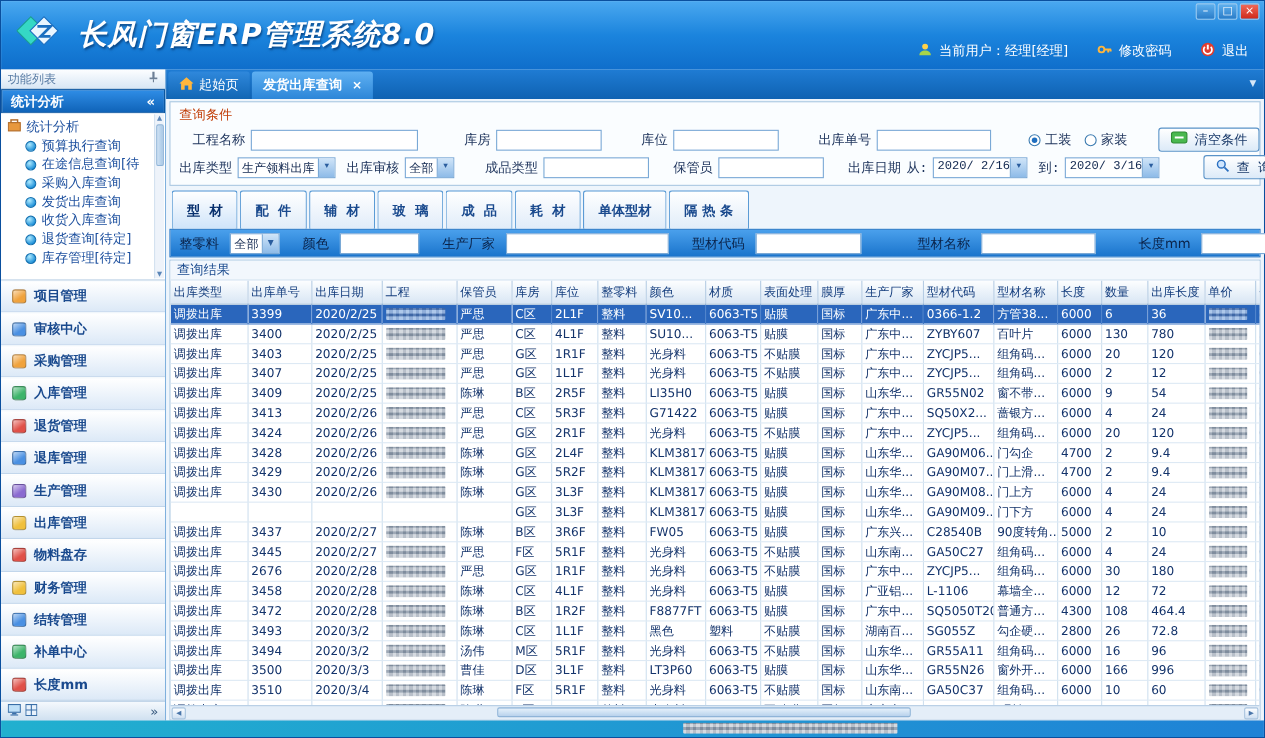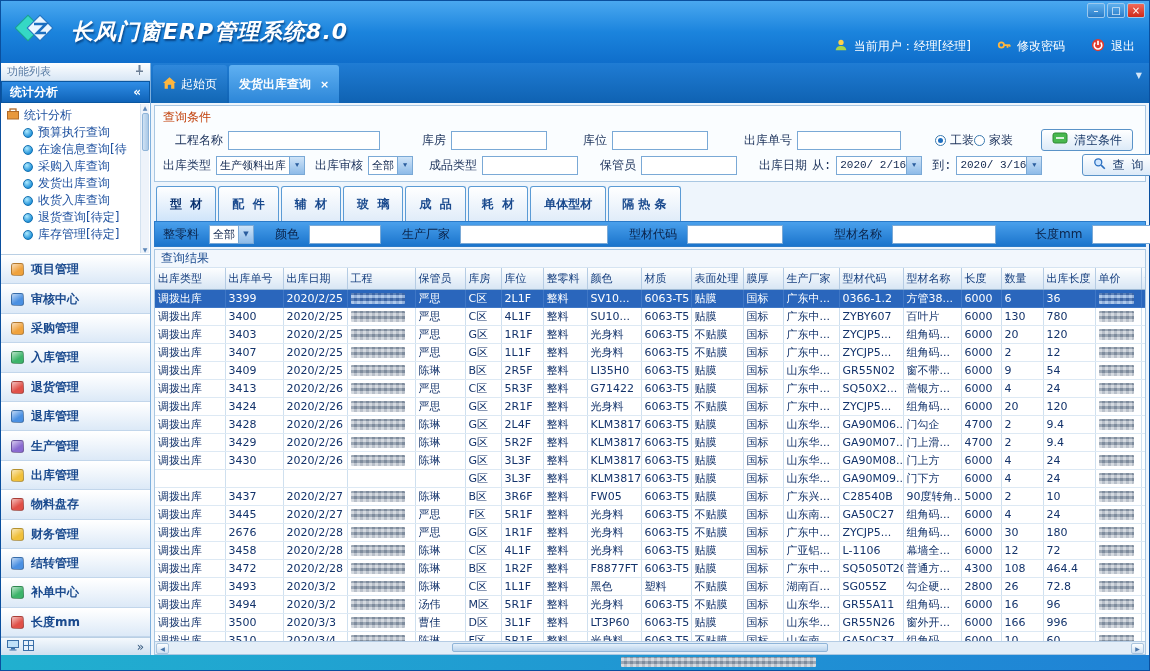--- a/index.html
+++ b/index.html
@@ -8,21 +8,21 @@
   .window { width:1150px; height:671px; display:flex; flex-direction:column; border:1px solid #0a4f9e; background:#d6e6f5; }
 
   
   .titlebar { flex:0 0 62px; position:relative; color:#fff;
     background:linear-gradient(180deg,#4aa8f0 0%,#1b84dd 50%,#0f6ecb 100%); }
   .win-controls { position:absolute; top:2px; right:4px; display:flex; gap:2px; }
   .win-btn { width:18px; height:15px; display:flex; align-items:center; justify-content:center;
     font-size:10px; color:#fff; background:linear-gradient(#5fb0ee,#2a7cc8); border:1px solid #9cc9ee; border-radius:2px; cursor:default; }
   .win-btn.close { background:linear-gradient(#f06a5a,#cf2a1a); }
   .brand { position:absolute; left:14px; top:10px; display:flex; align-items:center; gap:10px; }
-  .app-title { font-size:22px; font-weight:bold; font-style:italic; letter-spacing:1px;
+  .app-title { font-size:26px; font-weight:bold; font-style:italic; letter-spacing:1px;
     text-shadow:1px 2px 2px rgba(0,40,90,.65); }
   .user-area { position:absolute; right:14px; bottom:8px; display:flex; align-items:center; gap:6px; font-size:12px; }
   .user-area .gap { width:14px; }
   .link { cursor:pointer; }
 
   
   .bodyrow { flex:1; display:flex; min-height:0; }
 
   
   .sidebar { flex:0 0 150px; display:flex; flex-direction:column; background:#eaf2fb; border-right:1px solid #7fb0dd; min-height:0; }
@@ -43,38 +43,38 @@
     background:linear-gradient(#ffffff,#dce9f7); border-top:1px solid #ffffff; border-bottom:1px solid #c2d6eb;
     font-weight:bold; color:#1a4a8e; font-size:12px; white-space:nowrap; cursor:default; }
   .module-icon { width:13px; height:13px; border-radius:3px; flex:0 0 13px; border:1px solid rgba(0,0,0,.25); }
   .sidebar-foot { flex:0 0 18px; display:flex; align-items:center; justify-content:space-between; padding:0 6px;
     background:linear-gradient(#f5f9fd,#cfe0f0); border-top:1px solid #b9cfe4; color:#36597e; }
   .foot-icons { display:flex; gap:4px; align-items:center; }
 
   
   .main { flex:1; display:flex; flex-direction:column; min-width:0; background:#eef5fc; }
   .tabstrip { flex:0 0 24px; background:linear-gradient(#1f7cd4,#0f62b2); display:flex; align-items:flex-end; padding:2px 2px 0 2px; gap:2px; position:relative; }
-  .tab { height:38px; display:flex; align-items:center; gap:5px; padding:0 10px; color:#fff; font-size:12px; border-radius:3px 3px 0 0; cursor:default; }
+  .tab { height:25px; display:flex; align-items:center; gap:5px; padding:0 10px; color:#fff; font-size:12px; border-radius:3px 3px 0 0; cursor:default; }
   .tab.home { background:linear-gradient(#2f88dc,#1166b4); }
   .tab.active { background:linear-gradient(#5fb0f2,#2c86d8); font-weight:bold; }
   .tab-close { margin-left:4px; font-weight:bold; font-size:11px; }
   .strip-caret { position:absolute; right:7px; top:8px; color:#d5e7f8; font-size:8px; }
 
   .content { flex:1; display:flex; flex-direction:column; min-height:0; padding:2px 3px 0 3px; }
 
   
   .query-panel { border:1px solid #a9c7e2; background:#fafdff; padding:3px 8px 5px 8px; }
   .panel-title { color:#c2410c; font-size:12px; margin-bottom:3px; }
   .q-row { display:flex; align-items:center; margin-top:3px; white-space:nowrap;font-family:Liberation Mono, monospace; }
   .q-label { color:#20365e; margin:0 5px 0 0; }
   .q-input { height:19px; border:1px solid #7aa9d6; background:#fff; font-size:12px; padding:0 3px; font-family:inherit; }
   .combo { height:19px; border:1px solid #7aa9d6; background:#fff; display:inline-flex; align-items:center; cursor:default; }
   .combo-text { flex:1; padding:0 3px; font-size:11px; color:#10264e; overflow:hidden; white-space:nowrap; }
   .combo-arrow { width:15px; height:100%; background:linear-gradient(#cfe4f8,#8ebbe8); border-left:1px solid #7aa9d6; color:#2a5d9e; font-size:7px; display:flex; align-items:center; justify-content:center; }
-  .radio-group { display:flex; align-items:flex-start; margin-left:34px; }
+  .radio-group { display:flex; align-items:flex-start; gap:12px; margin-left:34px; }
   .radio { display:flex; align-items:center; gap:4px; cursor:default; color:#20365e; }
   .rb { width:11px; height:11px; border-radius:50%; border:1px solid #3a7ab0; background:#fff; position:relative; }
   .rb.checked::after { content:""; position:absolute; left:2px; top:2px; width:5px; height:5px; border-radius:50%; background:#1f6fc0; }
   .btn { display:inline-flex; align-items:center; gap:6px; height:22px; padding:0 10px; border:1px solid #5a93c8; border-radius:3px;
     background:linear-gradient(#ffffff,#dceaf8); color:#1a3a6a; font-size:12px; font-family:inherit; cursor:default; }
 
   
   .mat-tabs { display:flex; align-items:flex-end; margin:4px 0 0 0; padding-left:2px; }
   .mat-tab { height:35px; display:flex; align-items:center; padding:0 13px; margin-right:2px; border:1px solid #5b9bd5; border-bottom:none;
     border-radius:3px 3px 0 0; background:linear-gradient(#ffffff,#e0ecf9); color:#1a4a8e; font-weight:bold; font-size:12px; white-space:pre; cursor:default; }
@@ -344,21 +344,21 @@
             <span class="q-label">出库类型</span>
             <span class="combo" style="width:100px">
                 <span class="combo-text">生产领料出库</span>
                 <span class="combo-arrow">▼</span>
               </span>
             <span class="q-label" style="margin-left:10px">出库审核</span>
             <span class="combo" style="width:72px">
                 <span class="combo-text">全部</span>
                 <span class="combo-arrow">▼</span>
               </span>
-            <span class="q-label" style="margin-left:16px">成品类型</span>
+            <span class="q-label" style="margin-left:28px">成品类型</span>
             <input class="q-input" style="width: 96px;">
             <span class="q-label" style="margin-left:22px">保管员</span>
             <input class="q-input" style="width: 96px;">
             <span class="q-label" style="margin-left:22px">出库日期</span>
             <span class="q-label">从:</span>
             <span class="combo" style="width:86px">
                 <span class="combo-text">2020/ 2/16</span>
                 <span class="combo-arrow">▼</span>
               </span>
             <span class="q-label" style="margin-left:10px">到:</span>

